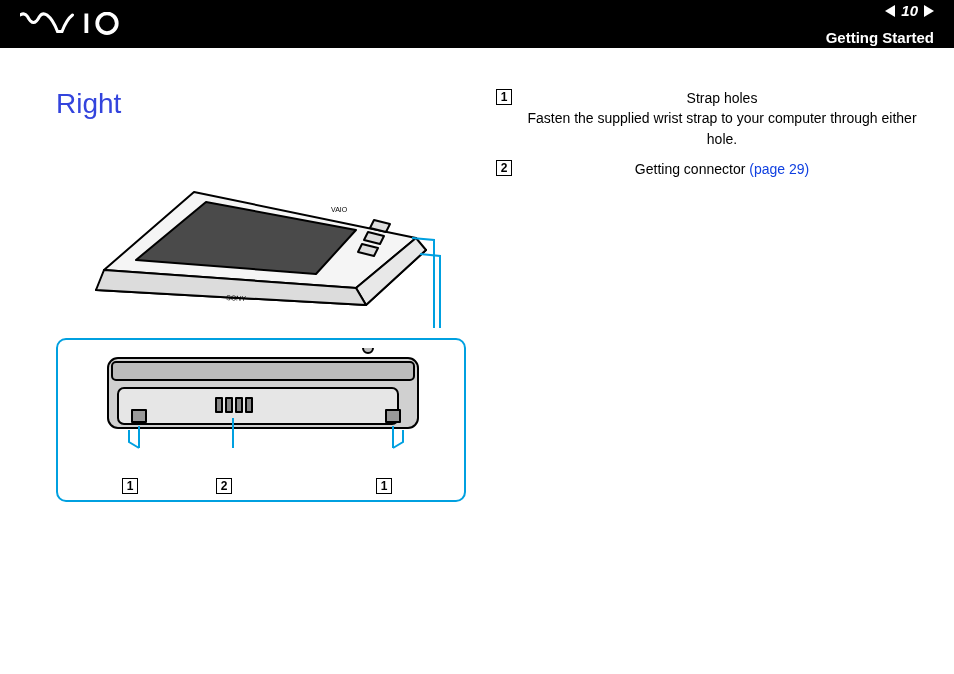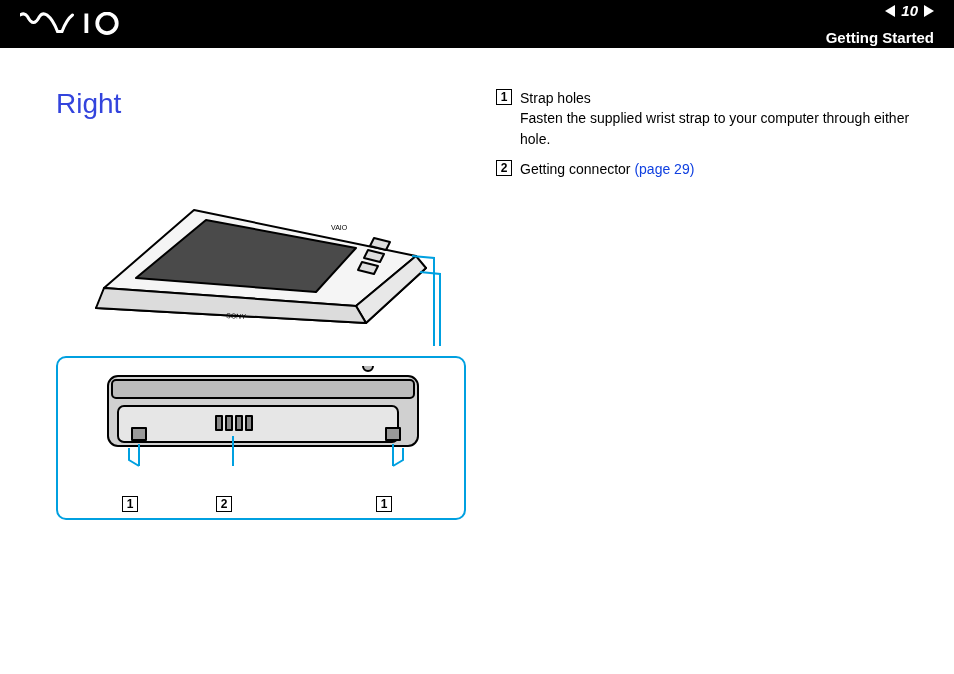--- a/index.html
+++ b/index.html
@@ -13,30 +13,30 @@
   .logo svg { height: 24px; }
   .header-right { display: flex; flex-direction: column; align-items: flex-end; }
   .pager { display: flex; align-items: center; gap: 6px; font-style: italic; font-weight: bold; font-size: 15px; }
   .pager .tri { width: 0; height: 0; border-top: 6px solid transparent; border-bottom: 6px solid transparent; }
   .pager .tri.left { border-right: 10px solid #fff; }
   .pager .tri.right { border-left: 10px solid #fff; }
   .section-label { font-weight: bold; font-size: 15px; margin-top: 10px; }
   .body { display: flex; padding: 40px 30px 0 56px; gap: 30px; }
   .left-col { width: 410px; flex: 0 0 410px; }
   .right-col { flex: 1; padding-top: 0; }
-  h2.page-title { font-size: 28px; font-weight: normal; color: #3344dd; margin-bottom: 18px; }
+  h2.page-title { font-size: 28px; font-weight: normal; color: #3344dd; }
   .illus { width: 410px; }
   .illus-callout {
     border: 2px solid #00a0e0; border-radius: 10px; padding: 8px 10px 6px 10px; margin-top: 4px;
   }
   .callout-nums { display: flex; justify-content: flex-start; gap: 0; margin-top: 6px; padding: 0 28px 0 28px; }
   .legend { font-size: 14px; line-height: 1.45; }
   .legend-item { display: flex; align-items: flex-start; gap: 8px; margin-bottom: 10px; }
   .legend-item .boxnum { flex: 0 0 auto; margin-top: 1px; }
-  .legend-item .txt { flex: 1; }
+  .legend-item .txt { flex: 1; text-align: center; }
   .link { color: #1040e0; }
   .boxnum {
     display: inline-flex; width: 16px; height: 16px; border: 1.5px solid #000;
     align-items: center; justify-content: center; font-size: 12px; font-weight: bold;
     line-height: 1; background: #fff;
   }
 </style>
 </head>
 <body>
 

